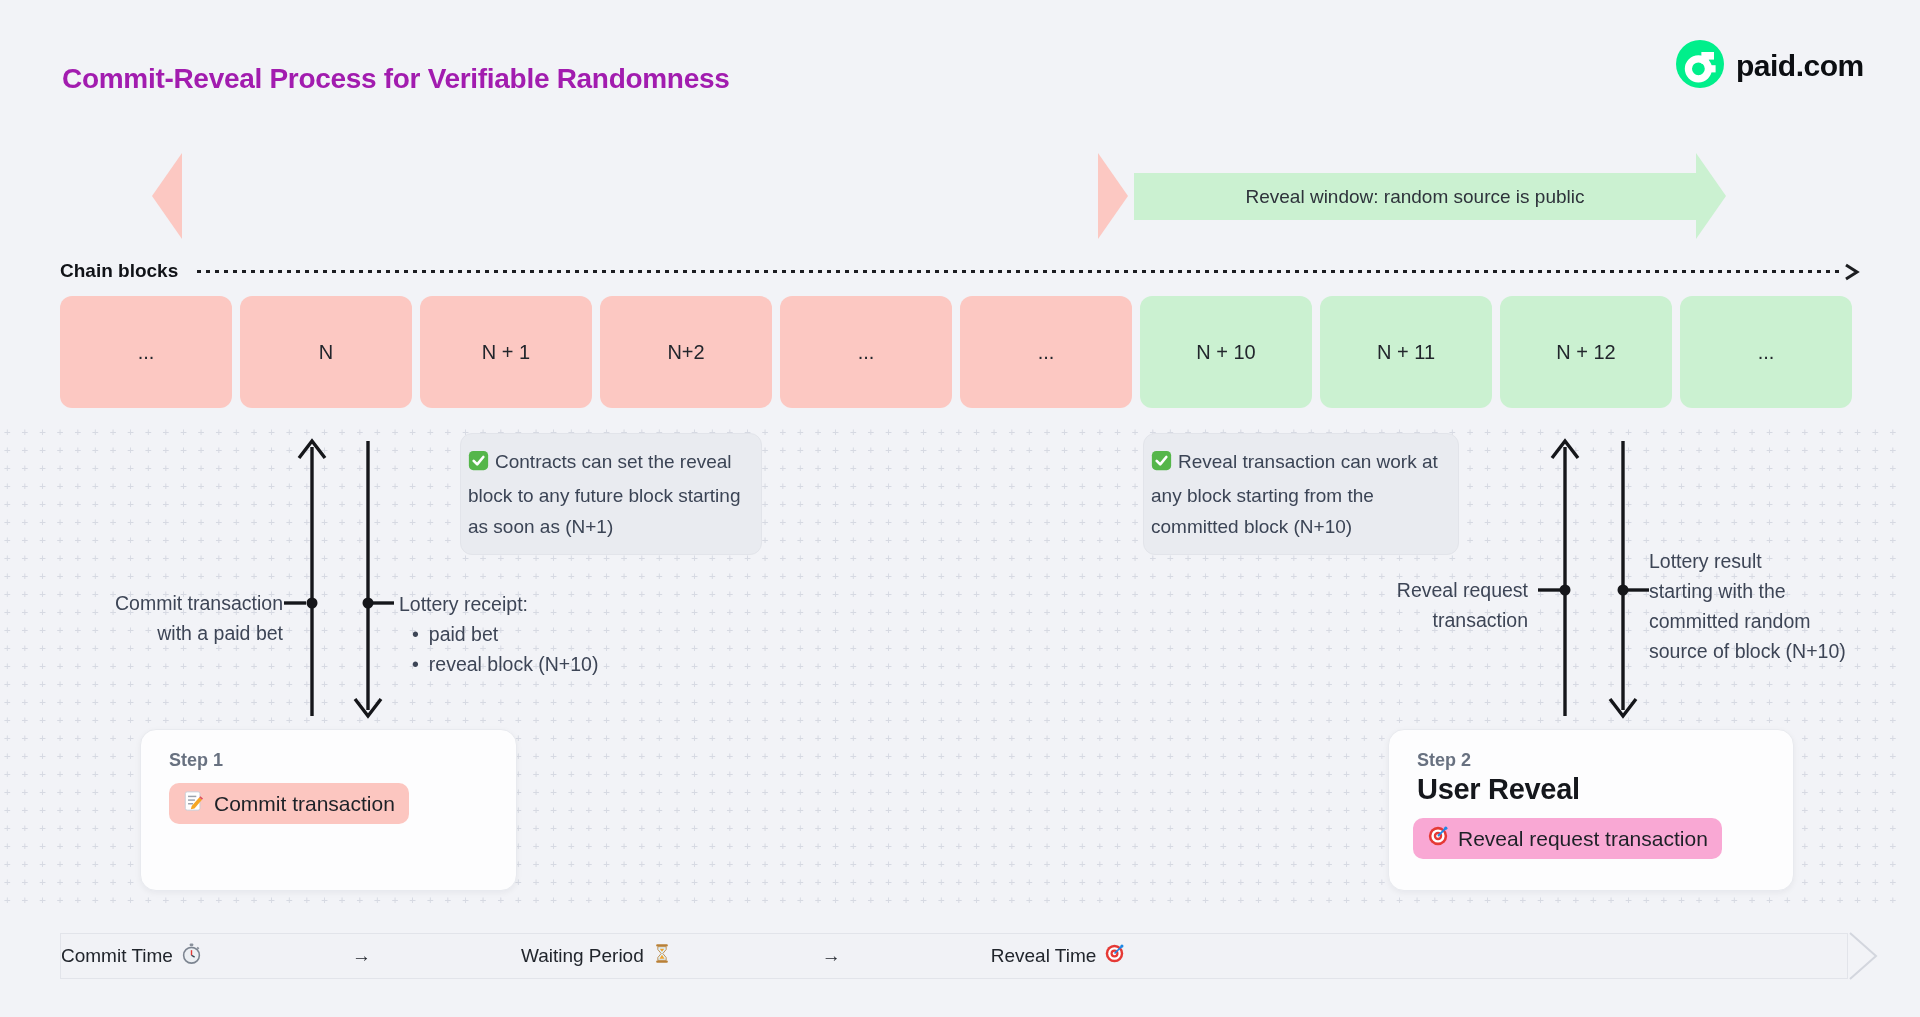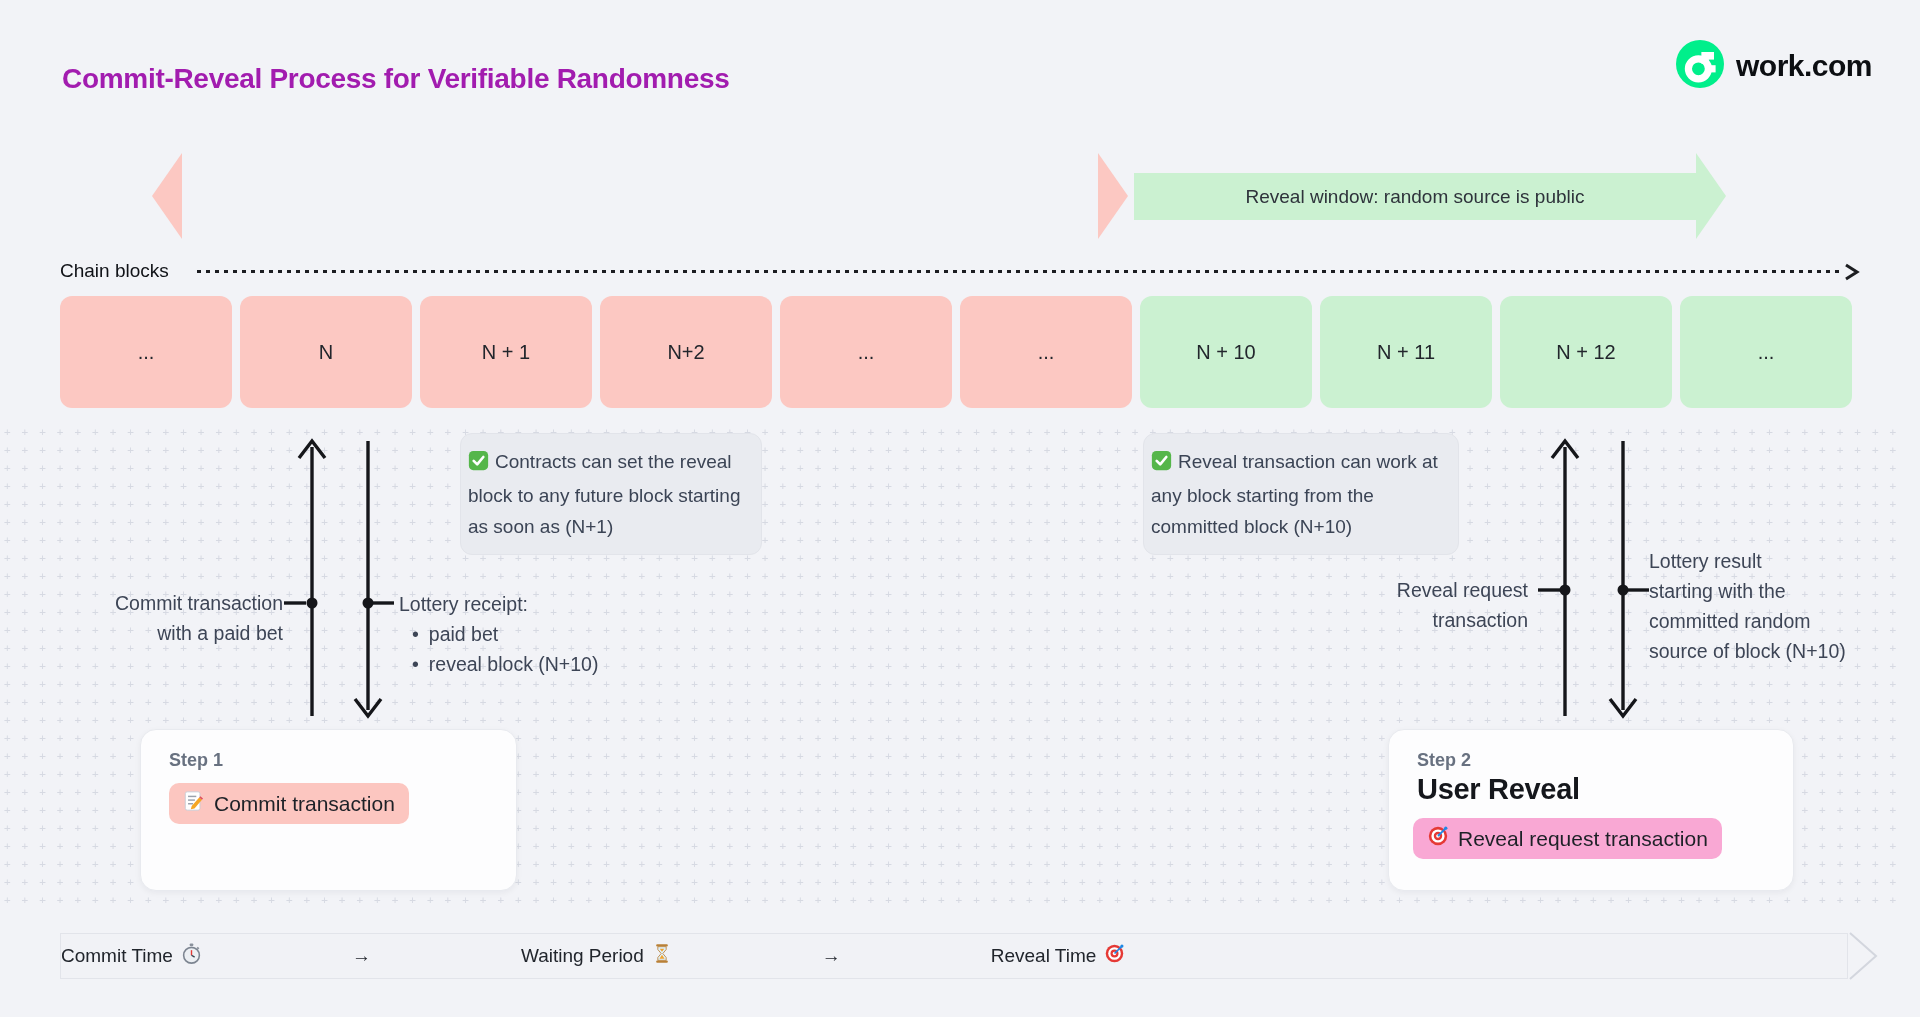--- a/index.html
+++ b/index.html
@@ -16,21 +16,21 @@
   .brand-name{font-size:30px;font-weight:800;color:#0c0e12;letter-spacing:-0.5px;}
   
   .phase-body{position:absolute;height:47px;top:173px;display:flex;align-items:center;justify-content:center;font-size:19px;color:#2e333b;}
   .phase-body.pink{left:182px;width:916px;background:#fcc8c2;}
   .phase-body.green{left:1134px;width:562px;background:#cbf1d1;}
   .head{position:absolute;top:153px;width:0;height:0;border-top:43px solid transparent;border-bottom:43px solid transparent;}
   .head.p-left{left:152px;border-right:30px solid #fcc8c2;}
   .head.p-right{left:1098px;border-left:30px solid #fcc8c2;}
   .head.g-right{left:1696px;border-left:30px solid #cbf1d1;}
   
-  .chain-label{position:absolute;left:60px;top:260px;font-size:19px;font-weight:400;color:#101217;}
+  .chain-label{position:absolute;left:60px;top:260px;font-size:19px;font-weight:700;color:#101217;}
   .chain-dotline{position:absolute;left:197px;top:270px;width:1645px;height:3.4px;
     background:repeating-linear-gradient(to right,#1c1d21 0 4px,transparent 4px 9px);}
   .chain-chevron{position:absolute;left:1844px;top:263px;}
   .blocks{position:absolute;left:60px;top:296px;width:1792px;display:flex;gap:8px;}
   .block{flex:1;height:112px;border-radius:12px;display:flex;align-items:center;justify-content:center;
     font-size:20px;color:#22262c;}
   .block[data-tone="pink"]{background:#fcc8c2;}
   .block[data-tone="green"]{background:#cbf1d1;}
   
   .dotgrid{position:absolute;left:4px;top:424px;margin:0;color:#d6d9e2;
@@ -108,21 +108,21 @@
   <div class="brand">
     <span>
       <svg width="48" height="48" viewBox="0 0 60 60">
         <circle cx="30" cy="30" r="30" fill="#00ef8b"></circle>
         <circle cx="28" cy="36" r="12.5" fill="none" stroke="#ffffff" stroke-width="9"></circle>
         <rect x="32" y="15" width="15.5" height="9.5" fill="#ffffff"></rect>
         <rect x="32" y="15" width="9" height="15" fill="#ffffff"></rect>
         <rect x="41" y="31.5" width="8.5" height="9" fill="#ffffff"></rect>
       </svg>
     </span>
-    <span class="brand-name">work.com</span>
+    <span class="brand-name">paid.com</span>
   </div>
 
   <div class="head p-left"></div>
   <div class="head p-right"></div>
   <div class="phase-body green">
     <span>Reveal window: random source is public</span>
   </div>
   <div class="head g-right"></div>
 
   <div class="chain-label">Chain blocks</div>

